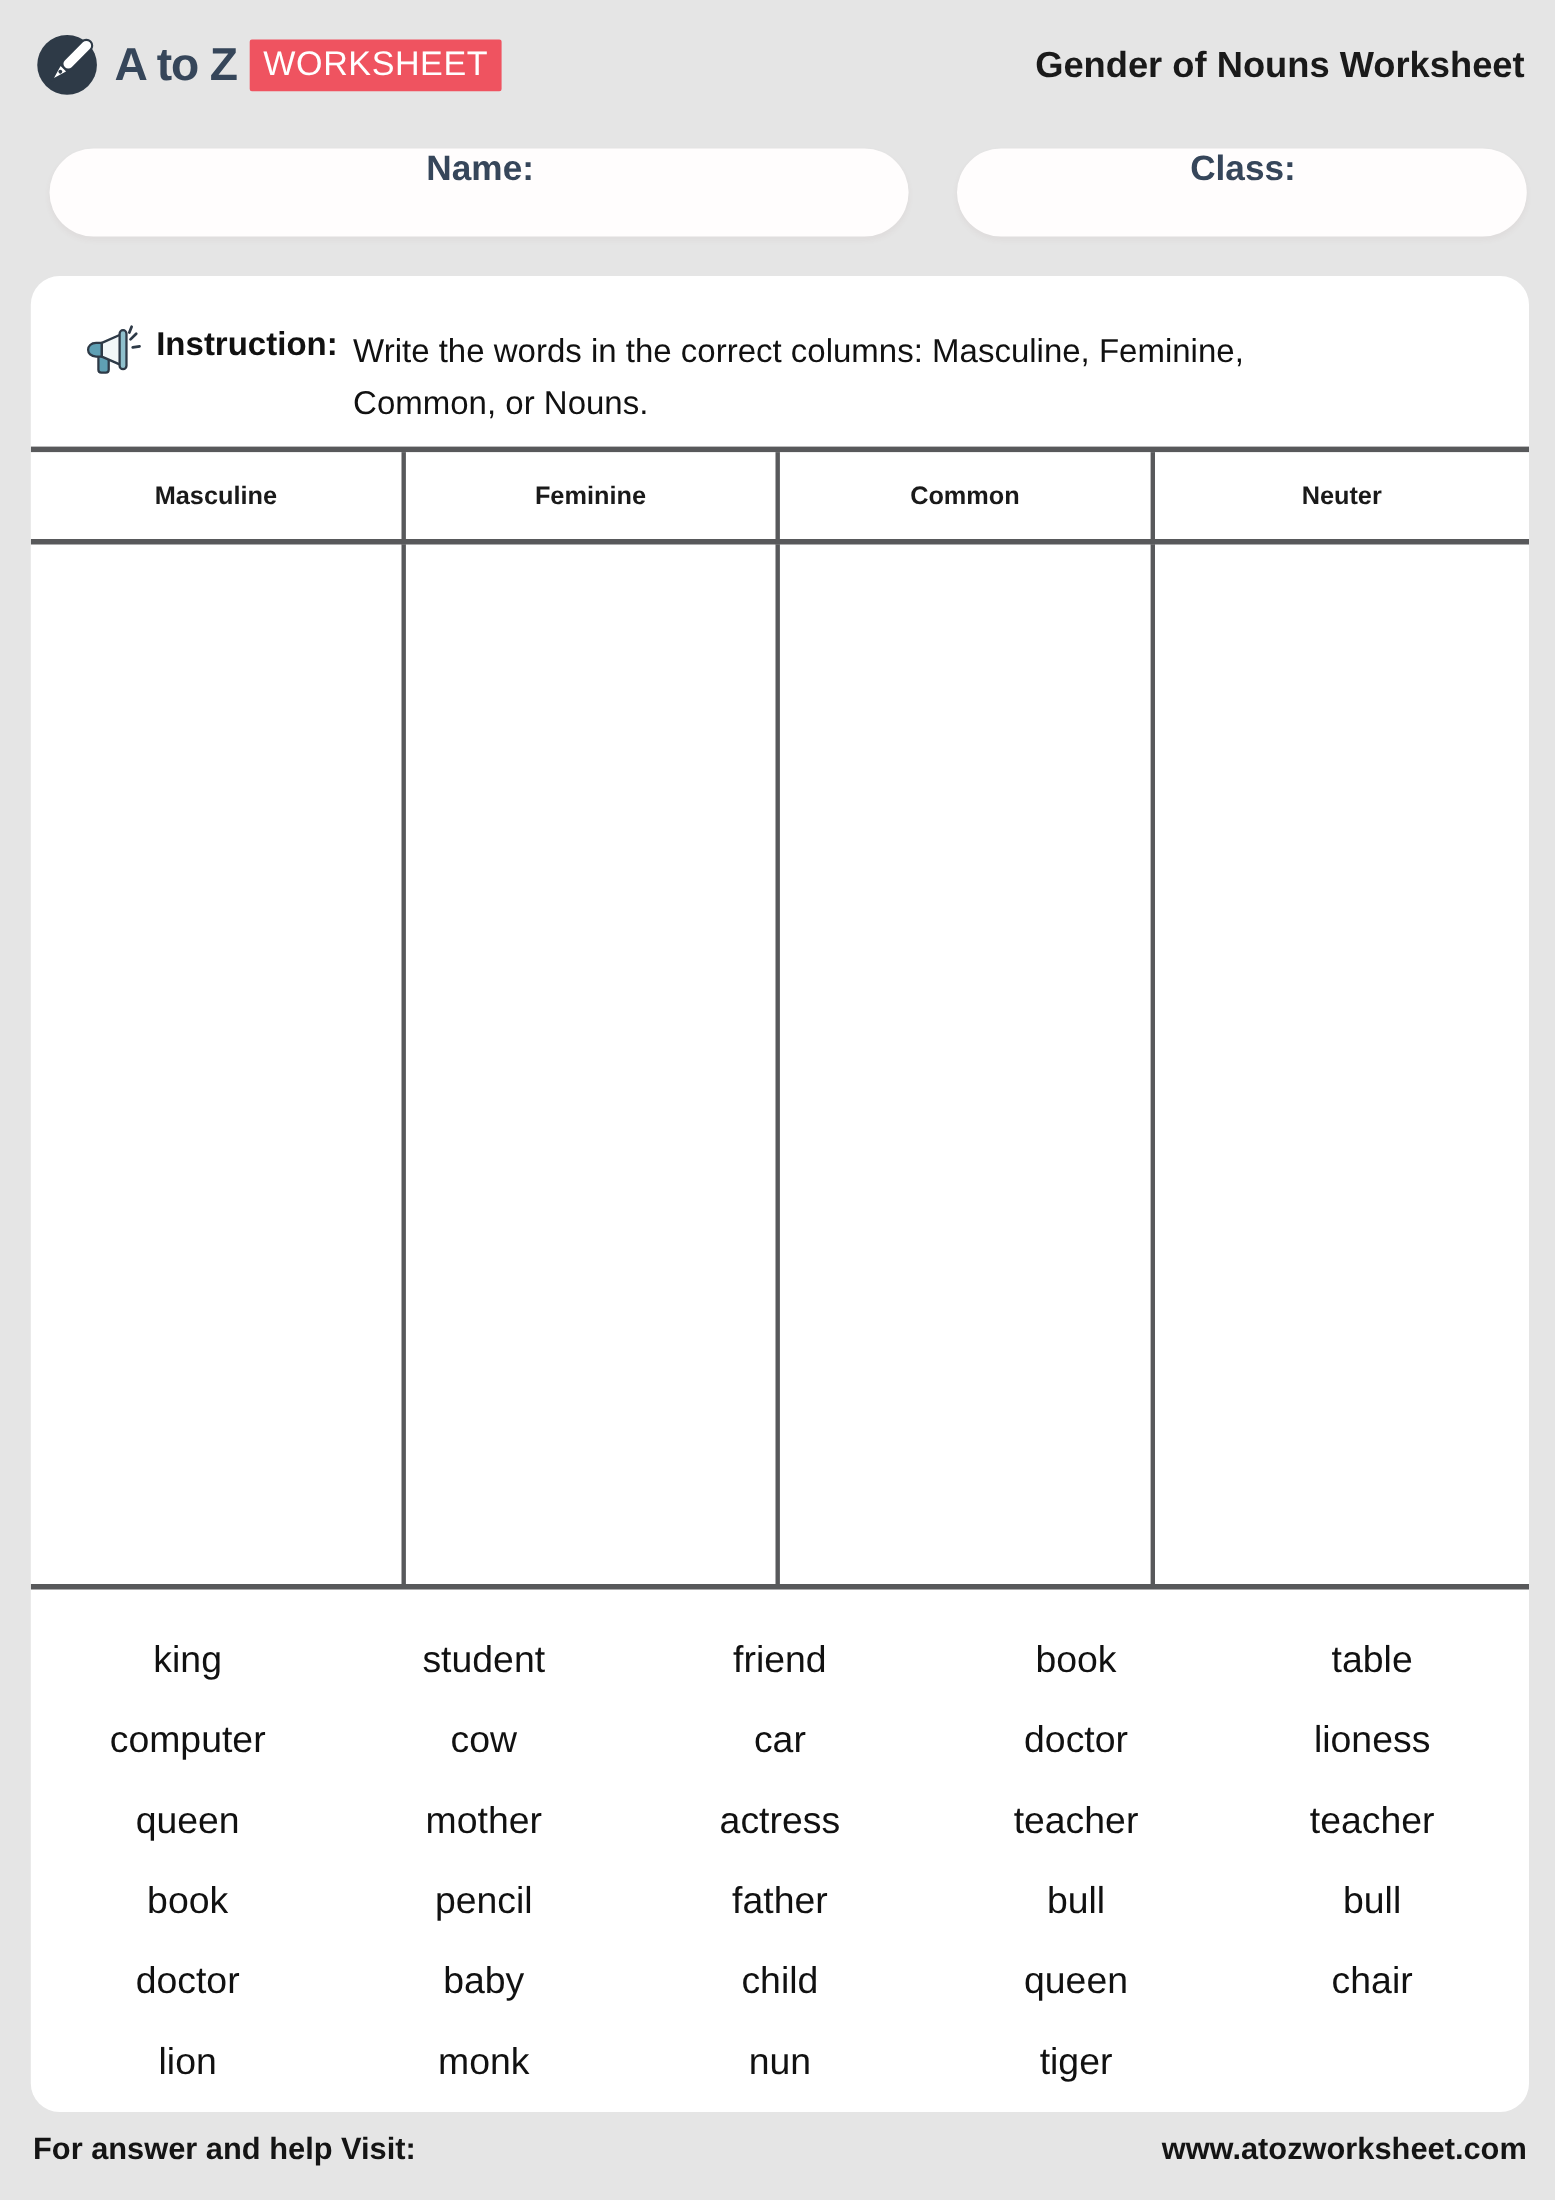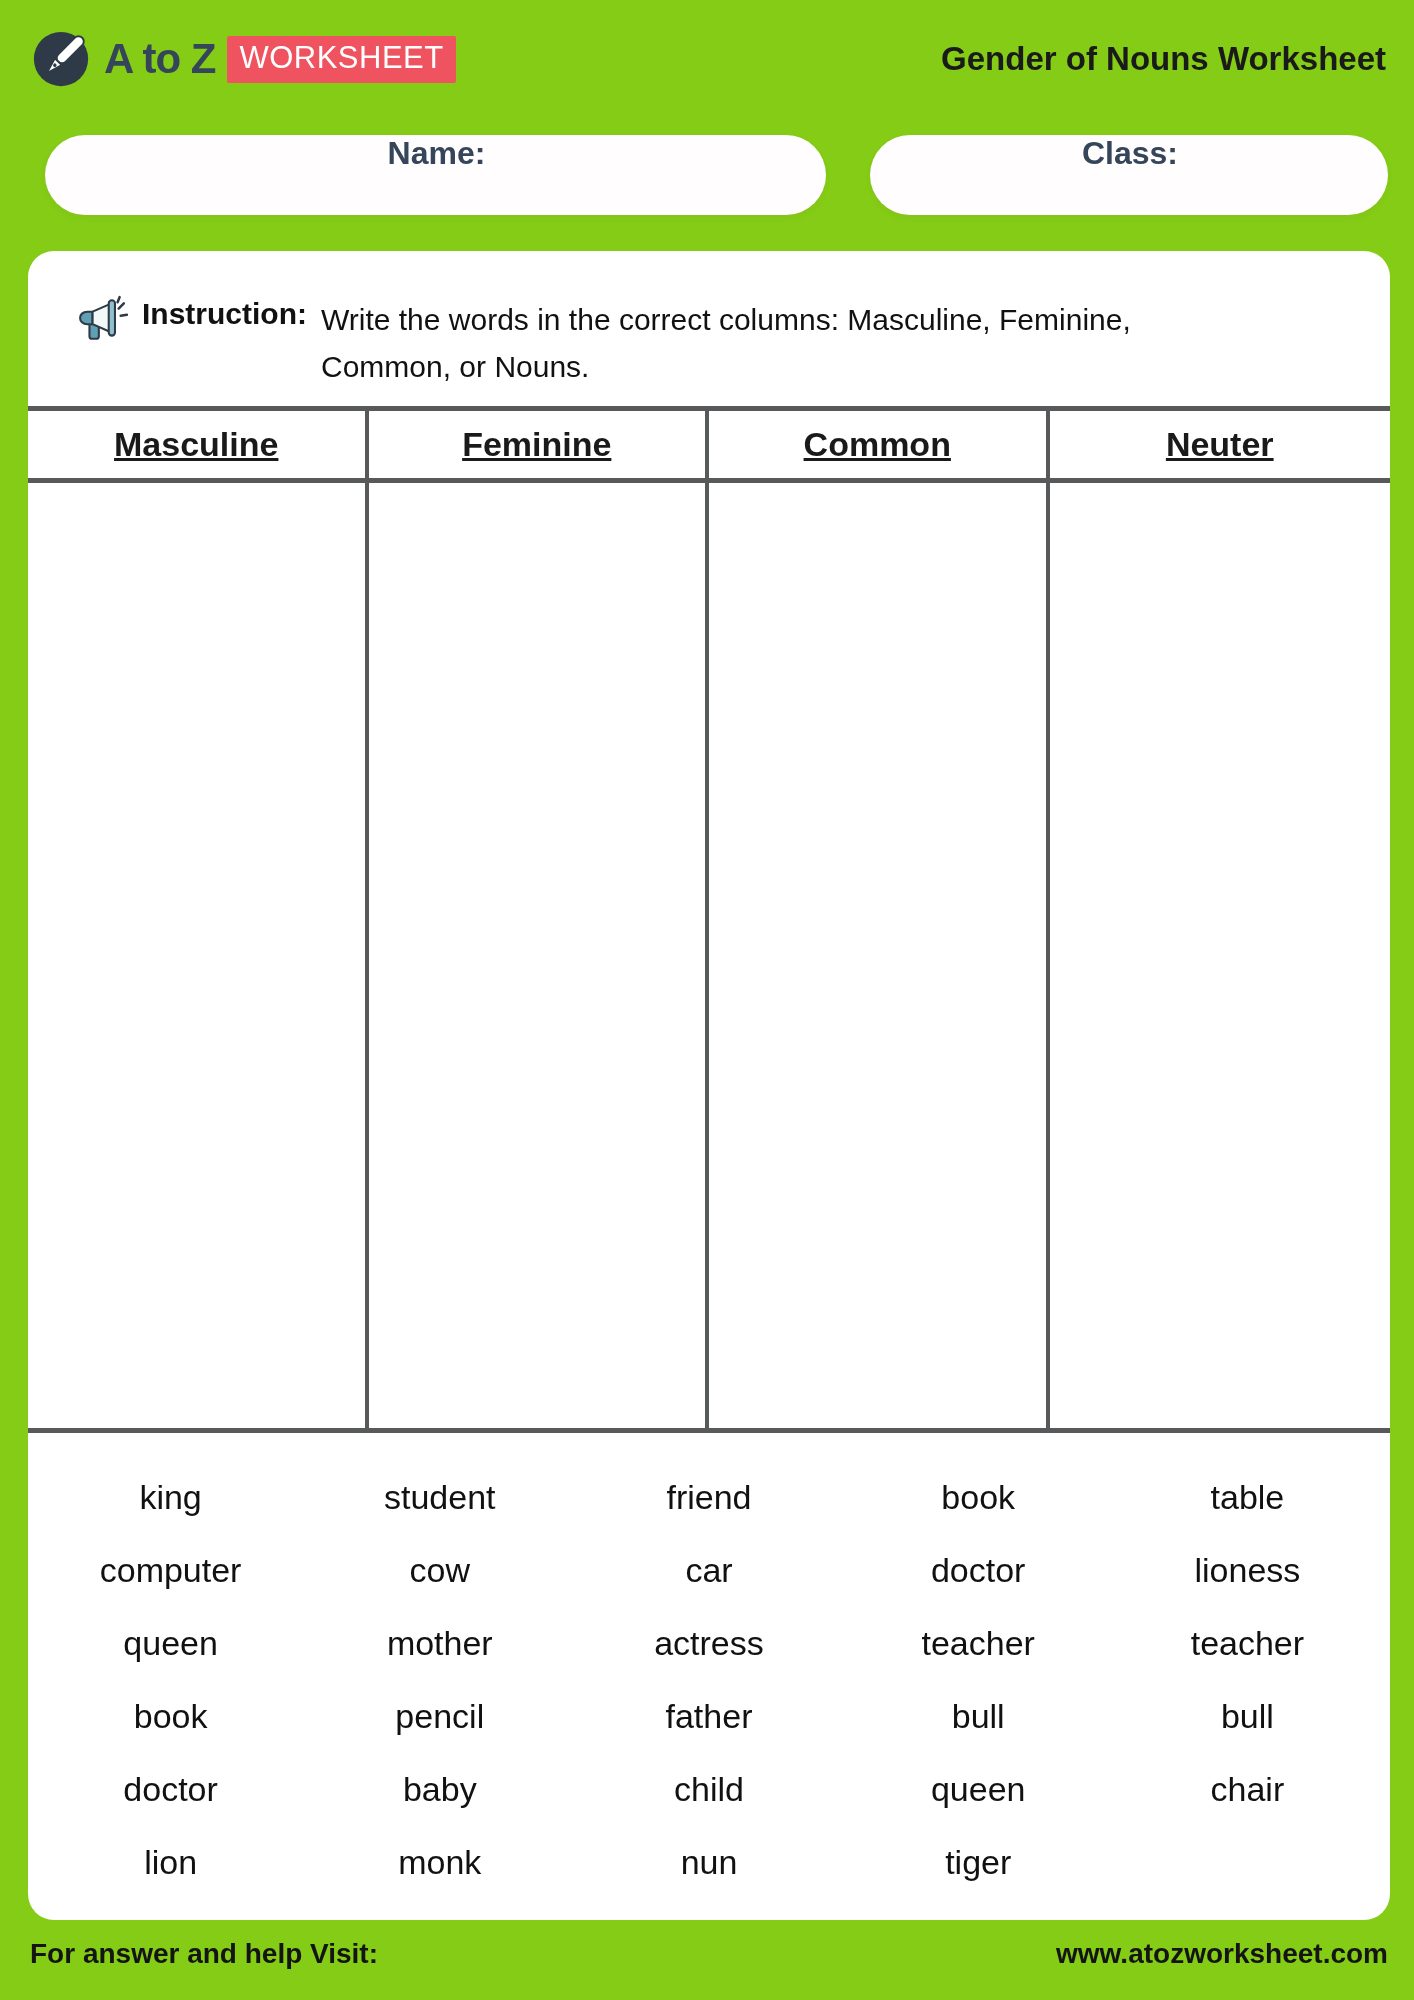--- a/index.html
+++ b/index.html
@@ -1,19 +1,19 @@
 <!DOCTYPE html>
 <html><head>
 <meta charset="utf-8">
 <style>
   * { margin:0; padding:0; box-sizing:border-box; }
   html,body { width:1414px; }
   .page {
     width:1414px; height:2000px;
-    background:#84cc16;
+    background:#e5e5e5;
     font-family:"Liberation Sans","DejaVu Sans",sans-serif;
     position:relative;
     padding-top:28px;
     overflow:hidden;
   }
 
   
   .header {
     display:flex; align-items:center; justify-content:space-between;
     margin:0 28px 0 30px; height:62px;
@@ -56,23 +56,23 @@
   
   .instruction { display:flex; align-items:flex-start; padding:40px 40px 0 50px; }
   .instr-icon { width:50px; height:50px; flex:0 0 auto; margin-top:4px; }
   .instr-label { font-size:30px; font-weight:700; color:#111; margin:6px 14px 0 14px; white-space:nowrap; }
   .instr-lines { font-size:30px; color:#111; line-height:1.55; margin-top:6px; }
 
   
   .gn-table { margin-top:16px; border-top:5px solid #58595B; border-bottom:5px solid #58595B; }
   .gn-head { display:grid; grid-template-columns:repeat(4,1fr); }
   .gn-head .hcell {
-    height:72px; display:flex; align-items:center; justify-content:center;
-    font-size:34px; font-weight:600; color:#1A1A1A;
-    border-bottom:5px solid #58595B; border-right:4px solid #58595B;text-decoration:underline;
+    height:84px; display:flex; align-items:center; justify-content:center;
+    font-size:23px; font-weight:600; color:#1A1A1A;
+    border-bottom:5px solid #58595B; border-right:4px solid #58595B;
   }
   .gn-head .hcell:last-child { border-right:none; }
   .gn-body { display:grid; grid-template-columns:repeat(4,1fr); }
   .gn-body .bcell { height:945px; border-right:4px solid #58595B; }
   .gn-body .bcell:last-child { border-right:none; }
 
   
   .word-bank { display:grid; grid-template-columns:repeat(5,1fr); padding:28px 8px 0; }
   .word {
     height:73px; display:flex; align-items:center; justify-content:center;

